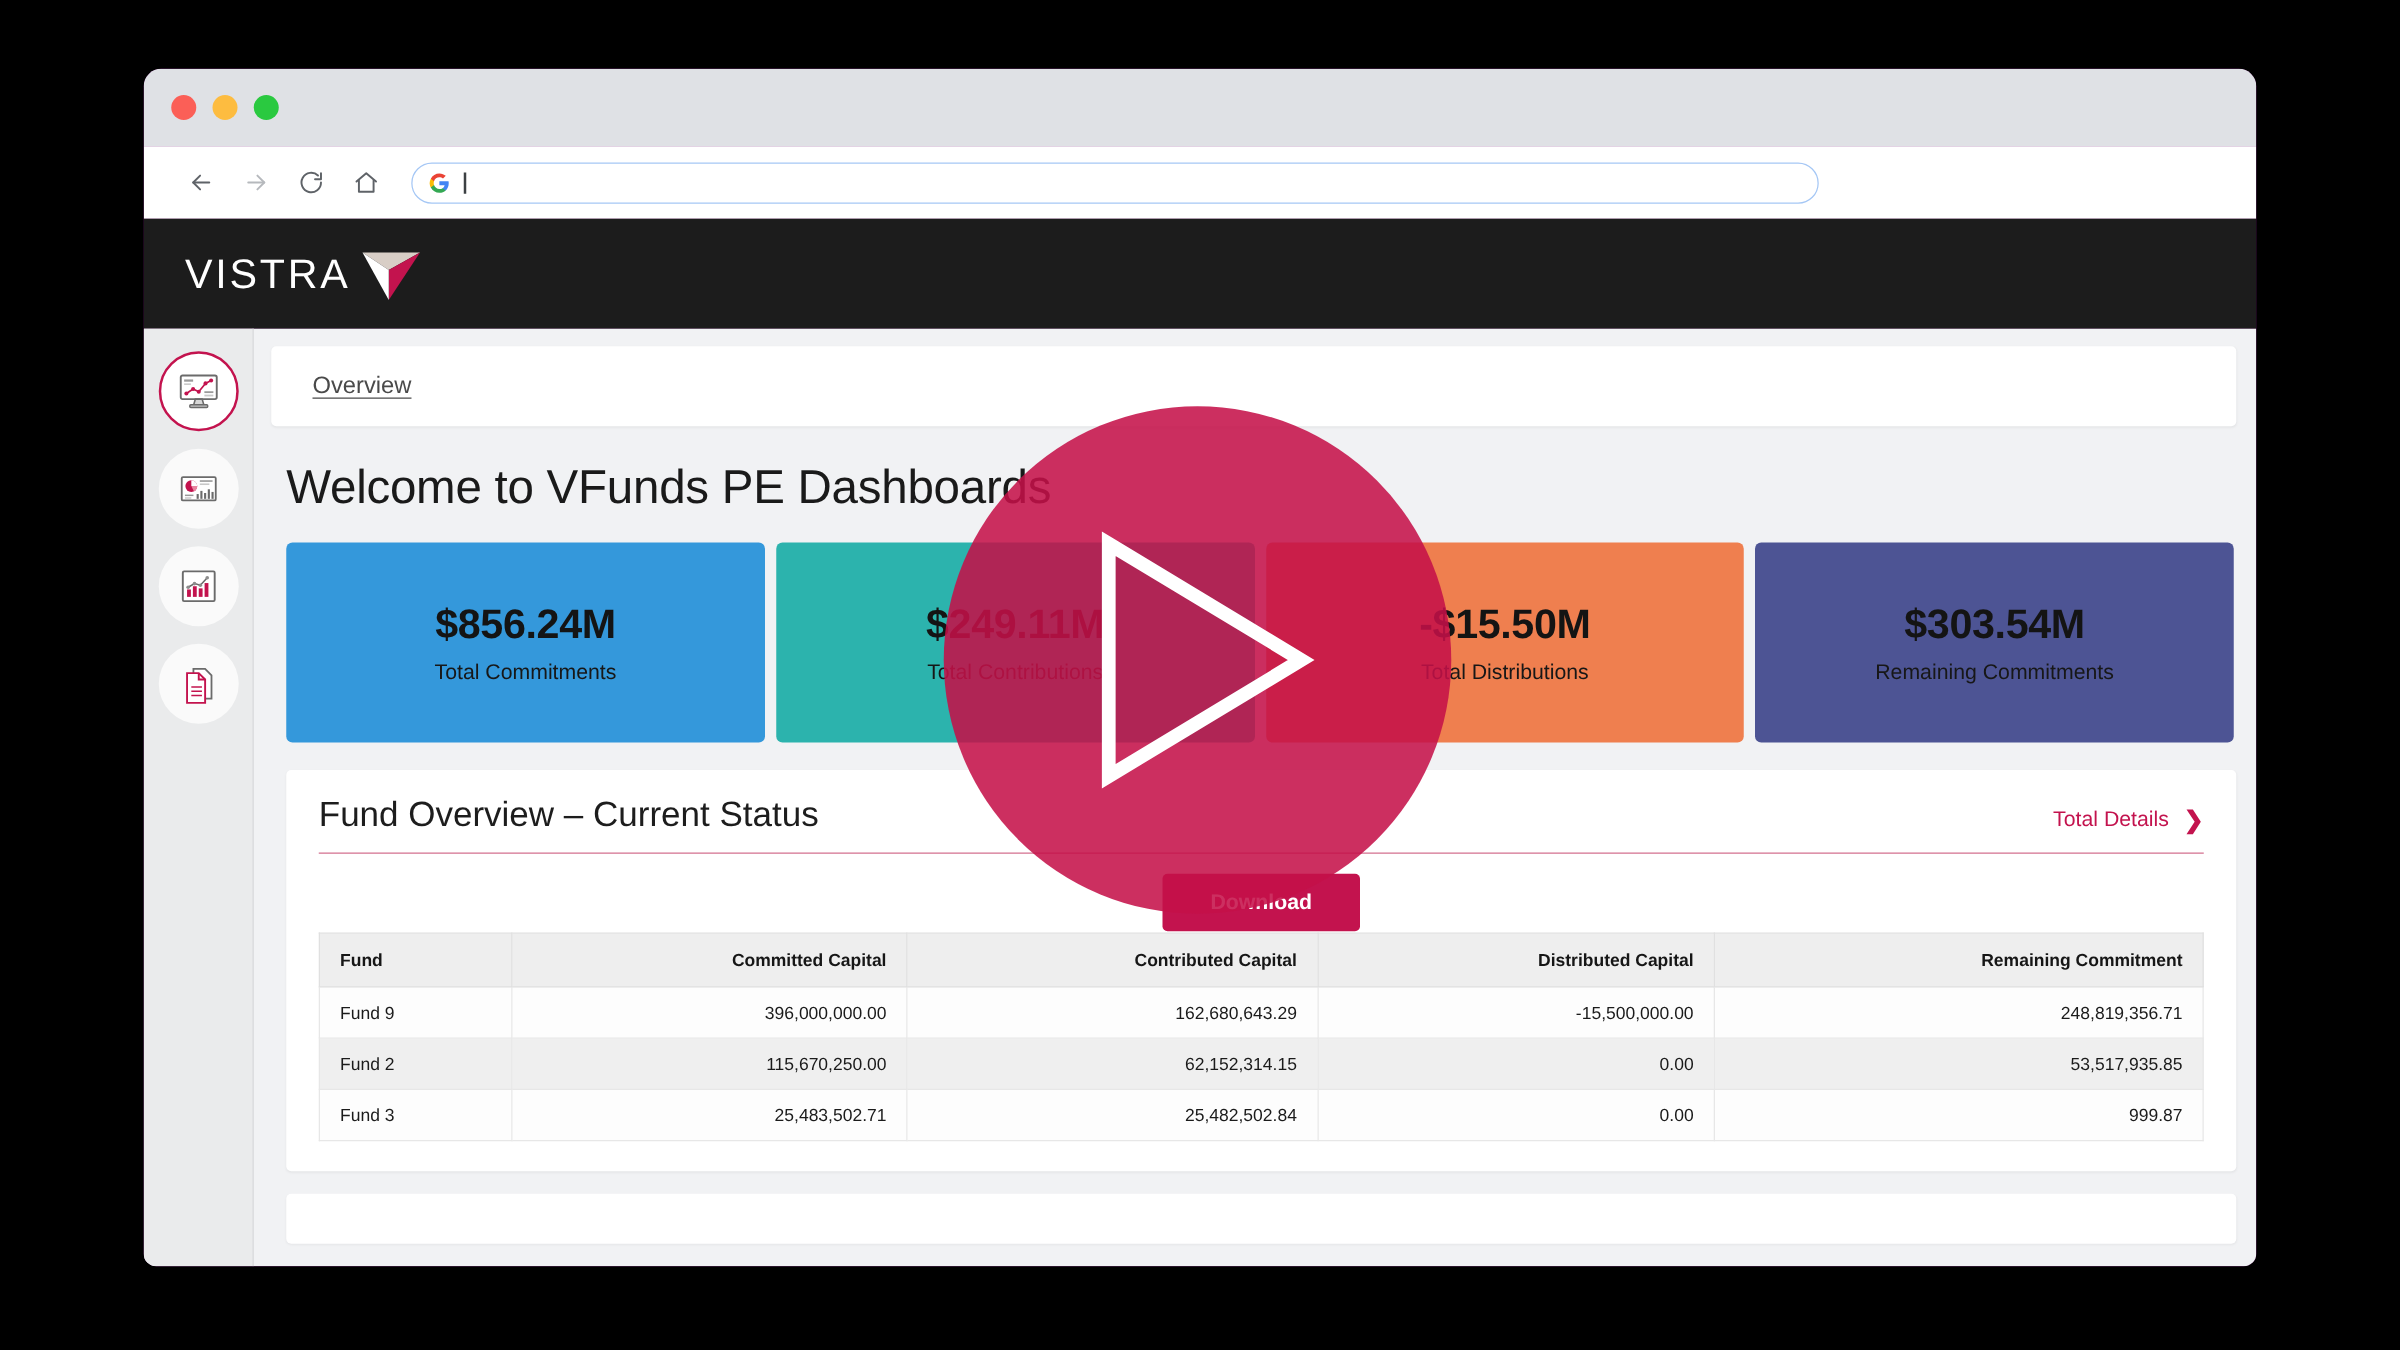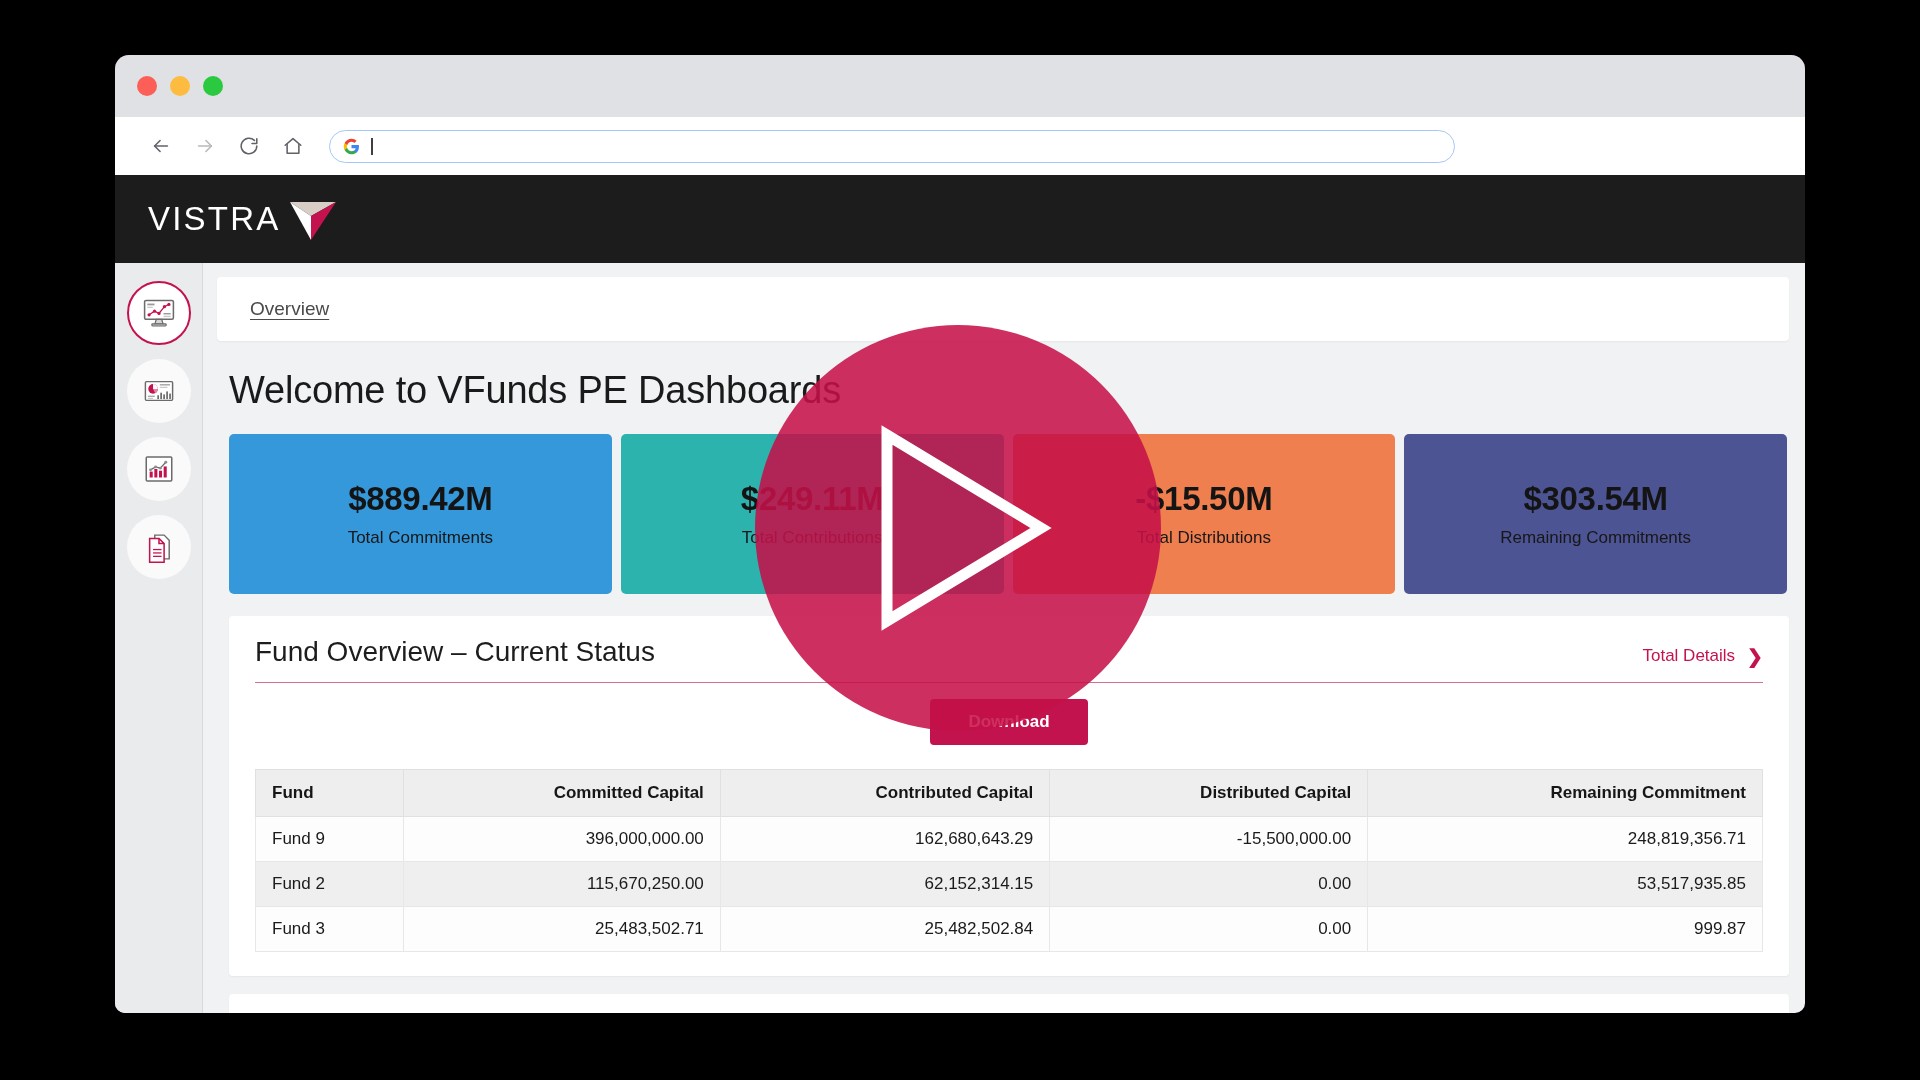--- a/index.html
+++ b/index.html
@@ -213,22 +213,22 @@
     font-size: 17px;
     font-weight: 700;
     padding: 13px 38px;
     font-family: "Liberation Sans", sans-serif;
     cursor: pointer;
   }
 
   table.fundtbl {
     width: 100%;
     border-collapse: collapse;
-    margin-top: 24px;
-    font-size: 17px;
+    margin-top: 1px;
+    font-size: 14px;
   }
   table.fundtbl th {
     background: #eeeeee;
     color: #161616;
     font-weight: 700;
     padding: 13px 16px;
     border: 1px solid #e0e0e0;
     text-align: right;
     white-space: nowrap;
   }
@@ -400,21 +400,21 @@
       <div class="content">
 
         <div class="tabcard">
           <span class="tablink">Overview</span>
         </div>
 
         <h1 class="welcome">Welcome to VFunds PE Dashboards</h1>
 
         <div class="kpis">
           <div class="kpi" style="background: rgb(52, 152, 219);">
-            <div class="kpi-value">$889.42M</div>
+            <div class="kpi-value">$856.24M</div>
             <div class="kpi-label">Total Commitments</div>
           </div>
           <div class="kpi" style="background: rgb(44, 179, 173);">
             <div class="kpi-value">$249.11M</div>
             <div class="kpi-label">Total Contributions</div>
           </div>
           <div class="kpi" style="background: rgb(239, 127, 79);">
             <div class="kpi-value">-$15.50M</div>
             <div class="kpi-label">Total Distributions</div>
           </div>

